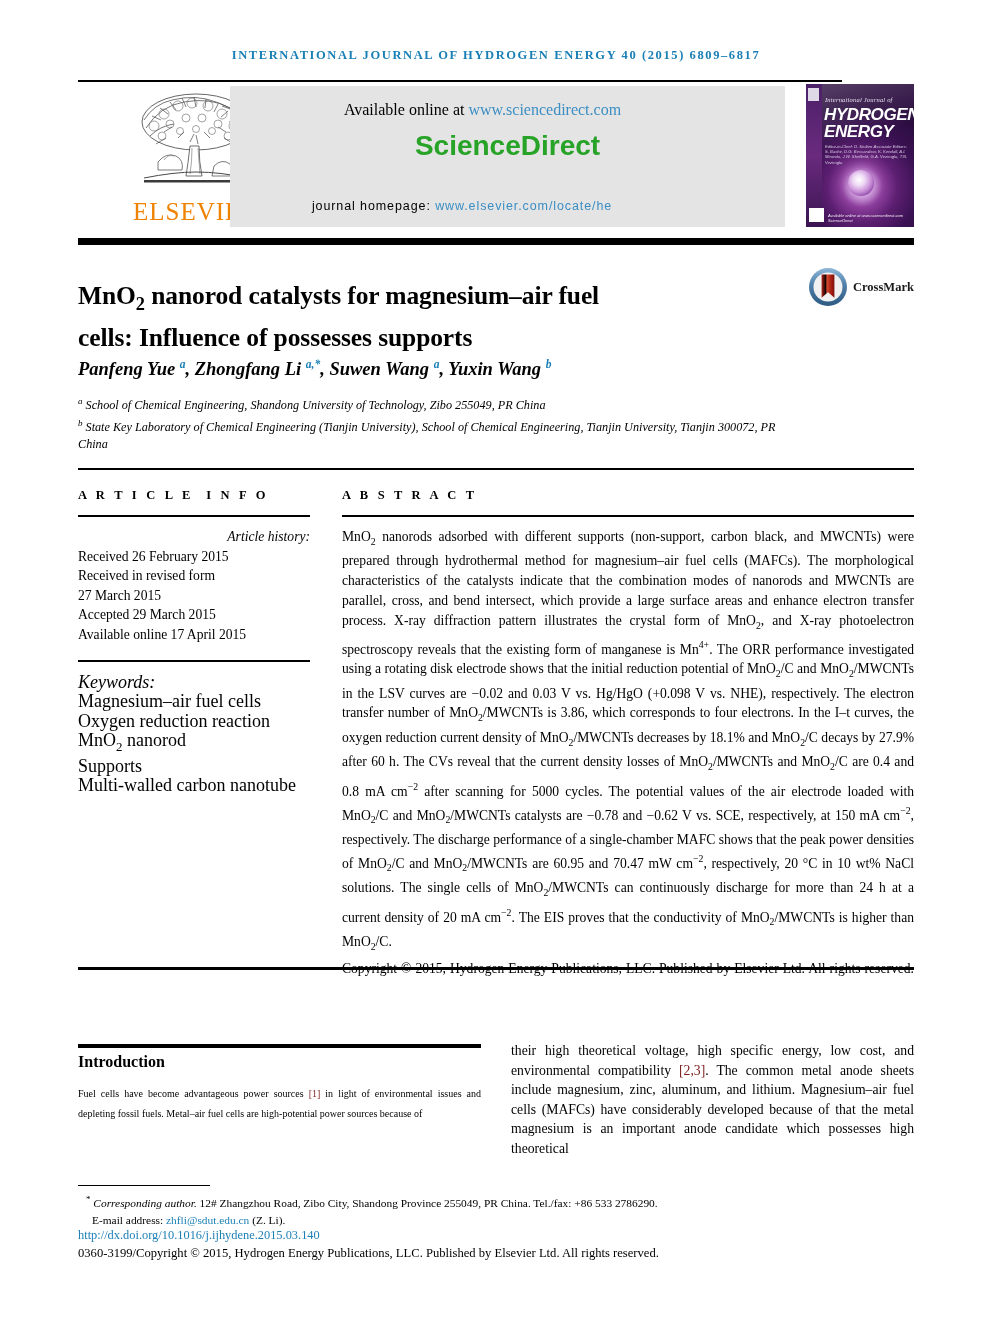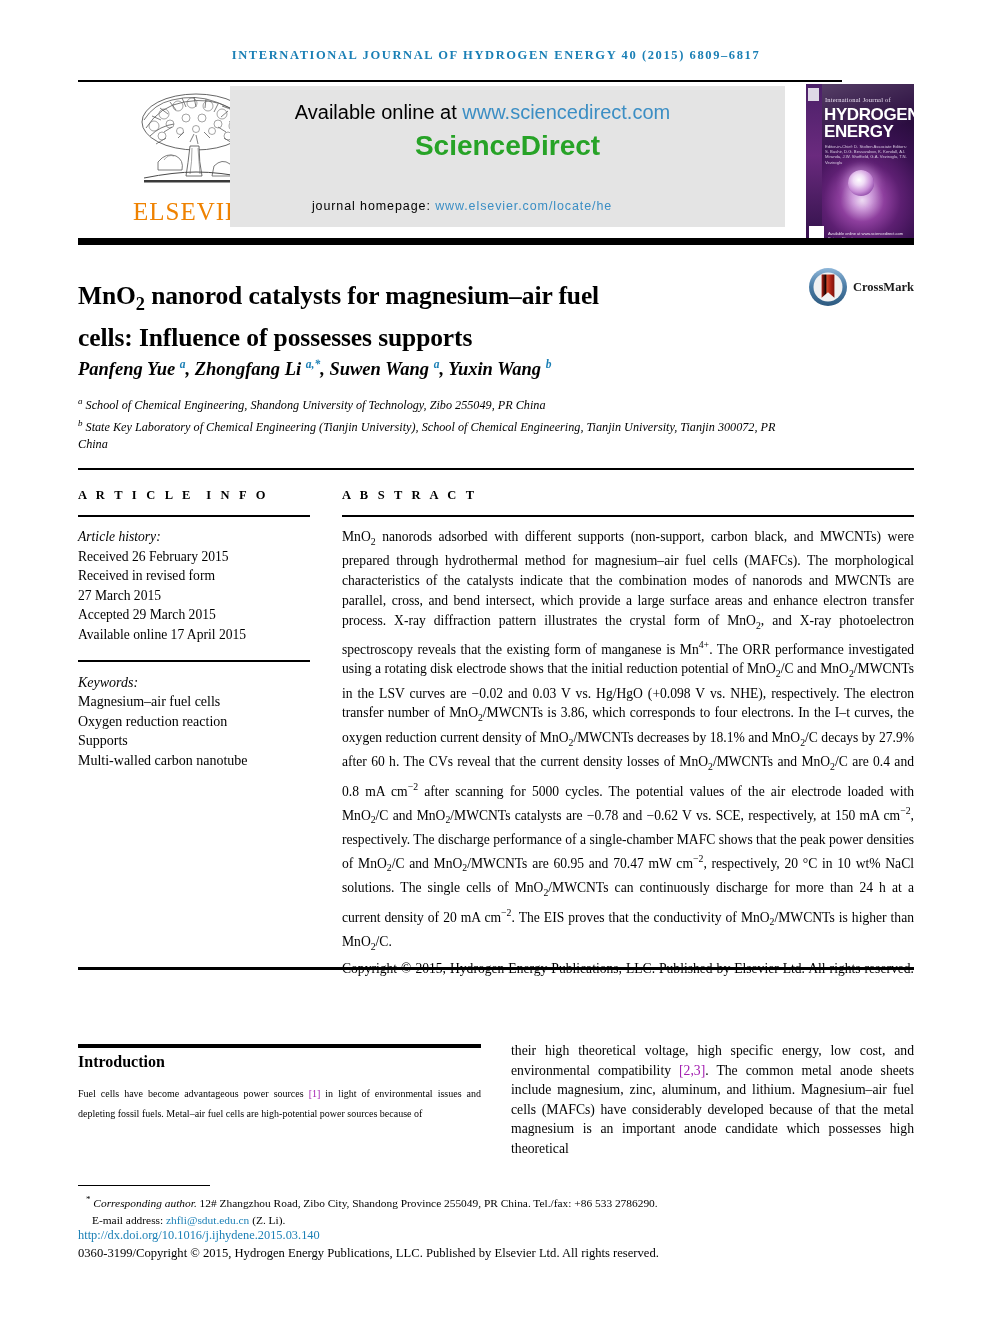--- a/index.html
+++ b/index.html
@@ -74,22 +74,22 @@
     left: 152px; top: 4px;
     width: 555px;
     height: 141px;
     background: #e4e4e4;
   }
   .sd-available {
     position: absolute;
     left: 0; top: 15px;
     width: 505px;
     text-align: center;
-    font-family: Liberation Sans, sans-serif;
-    font-size: 20px;
+    font-family: Liberation Serif, serif;
+    font-size: 16px;
     color: #000;
   }
   .sd-available a { color: #3b8ec4; text-decoration: none; }
   .sd-logo {
     position: absolute;
     left: 0; top: 44px;
     width: 555px;
     text-align: center;
     font-family: "Liberation Sans", sans-serif;
     font-weight: bold;
@@ -106,23 +106,24 @@
     letter-spacing: 0.9px;
     color: #000;
   }
   .sd-homepage a { color: #3b8ec4; text-decoration: none; }
 
   
   .cover {
     position: absolute;
     left: 728px; top: 2px;
     width: 108px;
-    height: 161px;
+    height: 143px;
     overflow: hidden;
     background: #404040;
+    font-style: italic;
   }
   .cover-bg {
     position: absolute; inset: 0;
     background:
       radial-gradient(circle at 52% 72%, #f2e6f5 0%, #cf9ddb 7%, #8e3f9e 17%, #5d1f72 30%, #3a1152 48%, #2a0d3f 70%),
       linear-gradient(115deg, #3a1a5c 0%, #5c1f6e 35%, #7b2a86 60%, #c77fd0 100%);
   }
   .cover-sheen {
     position: absolute; left: 0; top: 0; width: 108px; height: 143px;
     background: linear-gradient(160deg, rgba(255,255,255,0.22) 0%, rgba(255,255,255,0) 42%);
@@ -266,31 +267,31 @@
     width: 100%;
     height: 2px;
     background: #000;
   }
   .info-body {
     margin-top: 10px;
     font-family: "Liberation Serif", serif;
     font-size: 13.6px;
     line-height: 19.6px;
   }
-  .info-body .lead { font-style: italic; }
+  .info-body .lead { font-style: italic; text-align: right; }
   .info-rule {
     margin-top: 15px;
     width: 100%;
     height: 2px;
     background: #000;
   }
   .keywords-block {
     margin-top: 11px;
     font-family: "Liberation Serif", serif;
-    font-size: 14px;
+    font-size: 18px;
     line-height: 19.6px;
   }
   .keywords-block .lead { font-style: italic; }
 
   .abstract-body {
     margin-top: 10px;
     font-family: "Liberation Serif", serif;
     font-size: 13.6px;
     line-height: 19.7px;
     text-align: justify;
@@ -338,21 +339,21 @@
   }
   .body-right {
     position: absolute;
     left: 511px; top: 1041px;
     width: 403px;
     font-family: "Liberation Serif", serif;
     font-size: 13.7px;
     line-height: 19.6px;
     text-align: justify;
   }
-  .ref { color: #a21caf; }
+  .ref { color: #7f1d1d; }
 
   
   .foot-rule {
     position: absolute;
     left: 78px; top: 1185px;
     width: 132px;
     height: 1.2px;
     background: #000;
   }
   .footnote {
@@ -517,20 +518,21 @@
       <div>Received in revised form</div>
       <div>27 March 2015</div>
       <div>Accepted 29 March 2015</div>
       <div>Available online 17 April 2015</div>
     </div>
     <div class="info-rule"></div>
     <div class="keywords-block">
       <div class="lead">Keywords:</div>
       <div>Magnesium–air fuel cells</div>
       <div>Oxygen reduction reaction</div>
+      <div>MnO<sub>2</sub> nanorod</div>
       <div>Supports</div>
       <div>Multi-walled carbon nanotube</div>
     </div>
   </div>
 
   <div class="col-abs">
     <div class="section-head">A B S T R A C T</div>
     <div class="head-rule"></div>
     <div class="abstract-body">
       MnO<sub>2</sub> nanorods adsorbed with different supports (non-support, carbon black, and

